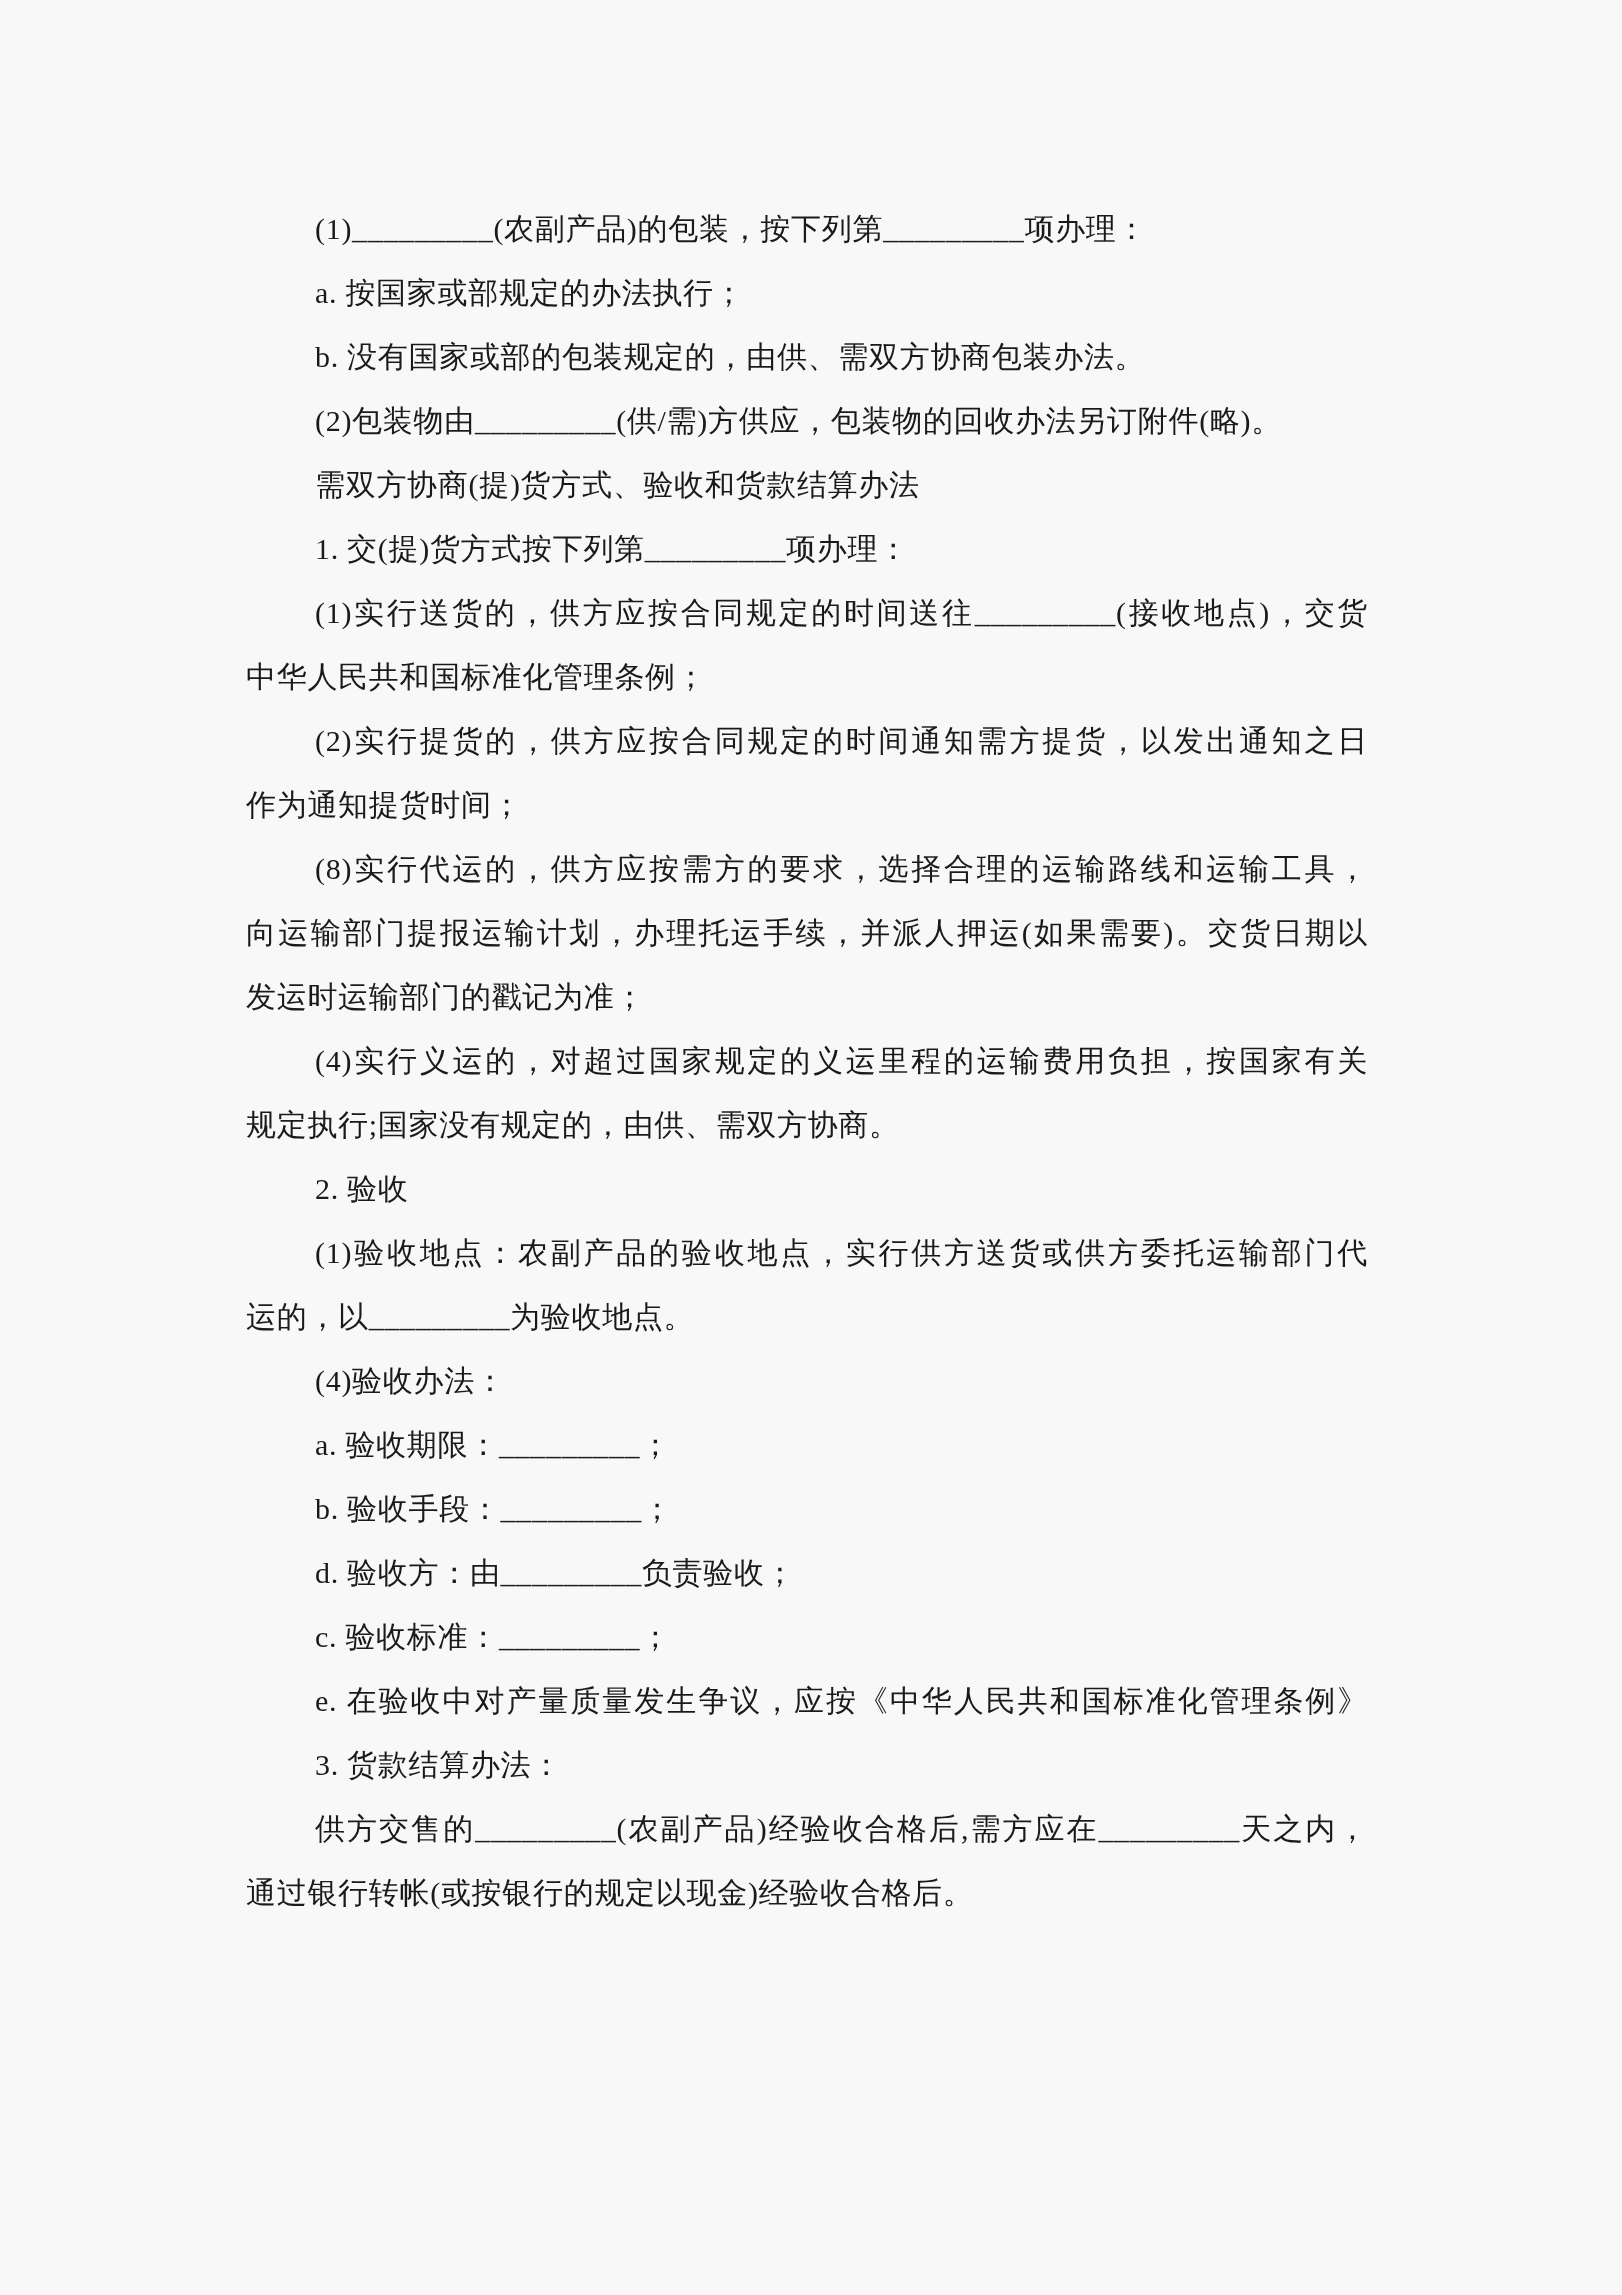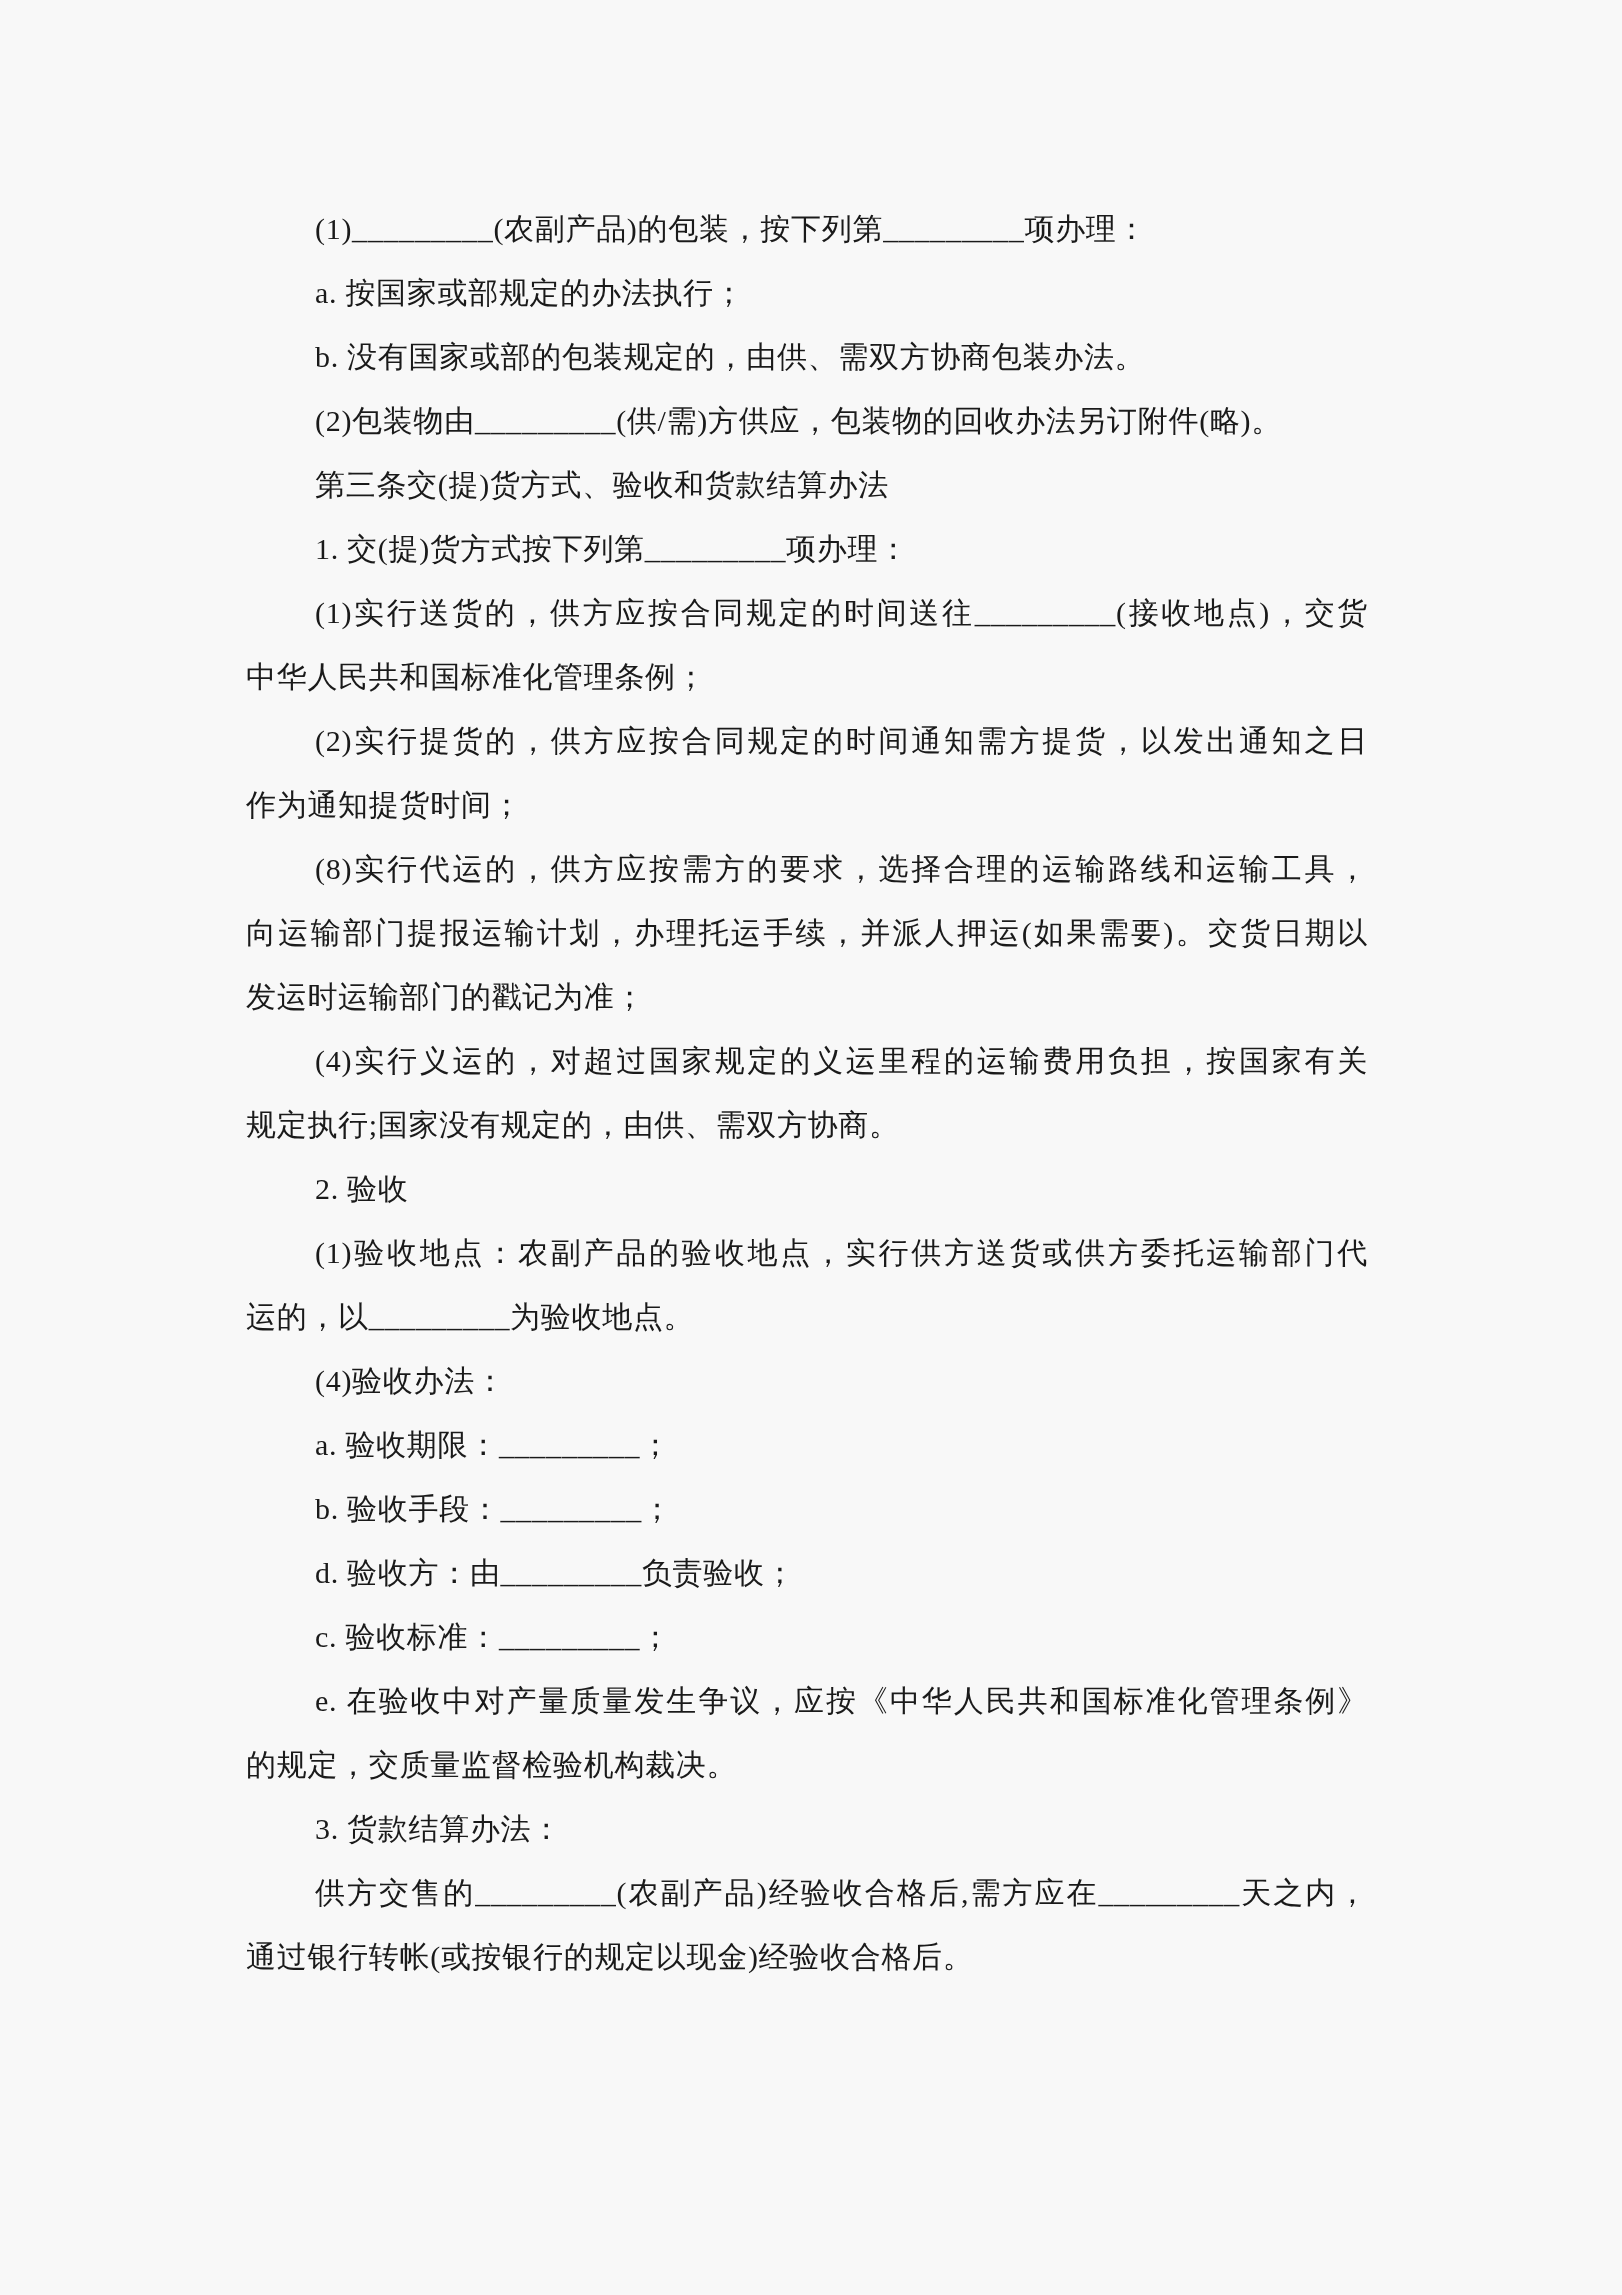--- a/index.html
+++ b/index.html
@@ -43,39 +43,38 @@
 </style>
 </head>
 <body>
 
 <div class="page">
   <div class="text-block" id="text-block">
       <div class="line indent">(1)_________(农副产品)的包装，按下列第_________项办理：</div>
       <div class="line indent">a. 按国家或部规定的办法执行；</div>
       <div class="line indent">b. 没有国家或部的包装规定的，由供、需双方协商包装办法。</div>
       <div class="line indent">(2)包装物由_________(供/需)方供应，包装物的回收办法另订附件(略)。</div>
-      <div class="line indent">第三条交(提)货方式、验收和货款结算办法</div>
+      <div class="line indent">需双方协商(提)货方式、验收和货款结算办法</div>
       <div class="line indent">1. 交(提)货方式按下列第_________项办理：</div>
       <div class="line indent fill">(1)实行送货的，供方应按合同规定的时间送往_________(接收地点)，交货</div>
       <div class="line">中华人民共和国标准化管理条例；</div>
       <div class="line indent fill">(2)实行提货的，供方应按合同规定的时间通知需方提货，以发出通知之日</div>
       <div class="line">作为通知提货时间；</div>
       <div class="line indent fill">(8)实行代运的，供方应按需方的要求，选择合理的运输路线和运输工具，</div>
       <div class="line fill">向运输部门提报运输计划，办理托运手续，并派人押运(如果需要)。交货日期以</div>
       <div class="line">发运时运输部门的戳记为准；</div>
       <div class="line indent fill">(4)实行义运的，对超过国家规定的义运里程的运输费用负担，按国家有关</div>
       <div class="line">规定执行;国家没有规定的，由供、需双方协商。</div>
       <div class="line indent">2. 验收</div>
       <div class="line indent fill">(1)验收地点：农副产品的验收地点，实行供方送货或供方委托运输部门代</div>
       <div class="line">运的，以_________为验收地点。</div>
       <div class="line indent">(4)验收办法：</div>
       <div class="line indent">a. 验收期限：_________；</div>
       <div class="line indent">b. 验收手段：_________；</div>
       <div class="line indent">d. 验收方：由_________负责验收；</div>
       <div class="line indent">c. 验收标准：_________；</div>
       <div class="line indent fill">e. 在验收中对产量质量发生争议，应按《中华人民共和国标准化管理条例》</div>
-      <div class="line">的规定，交质量监督检验机构裁决。</div>
       <div class="line indent">3. 货款结算办法：</div>
       <div class="line indent fill">供方交售的_________(农副产品)经验收合格后,需方应在_________天之内，</div>
       <div class="line">通过银行转帐(或按银行的规定以现金)经验收合格后。</div>
     </div>
 </div>
 
 
 </body></html>

